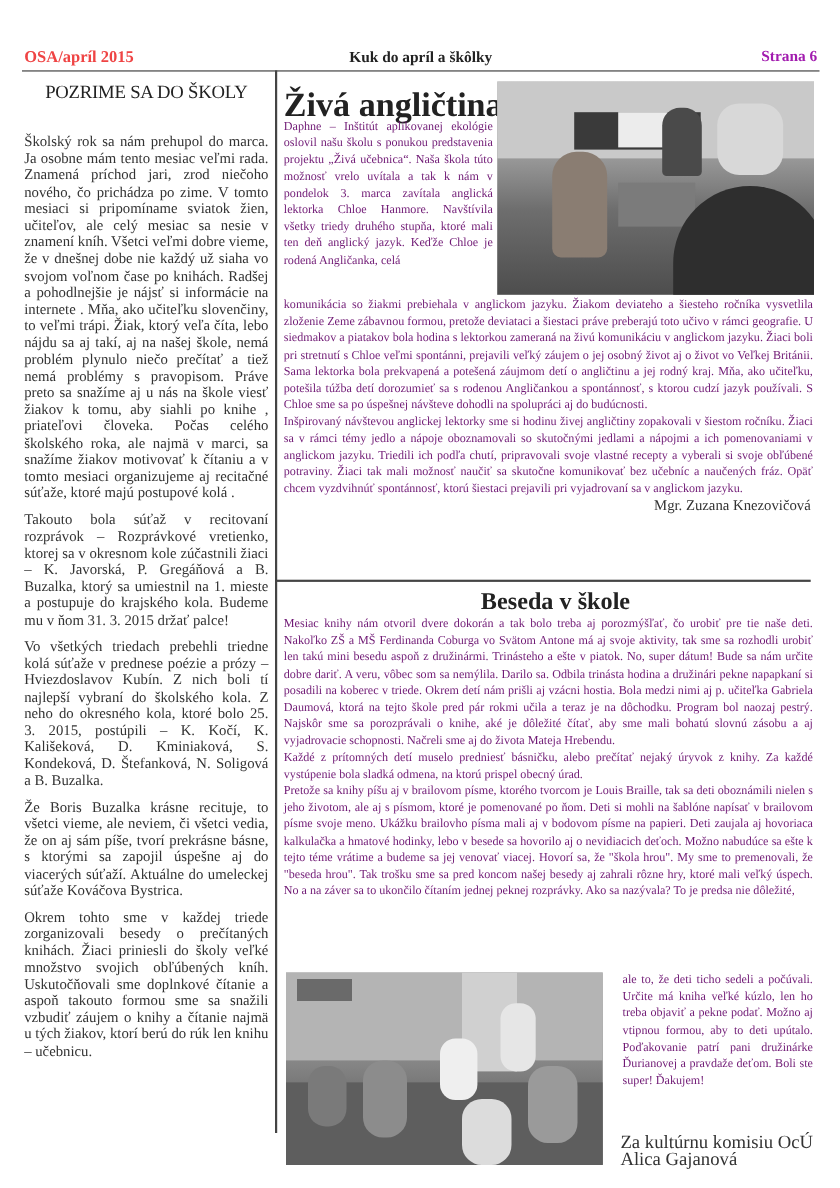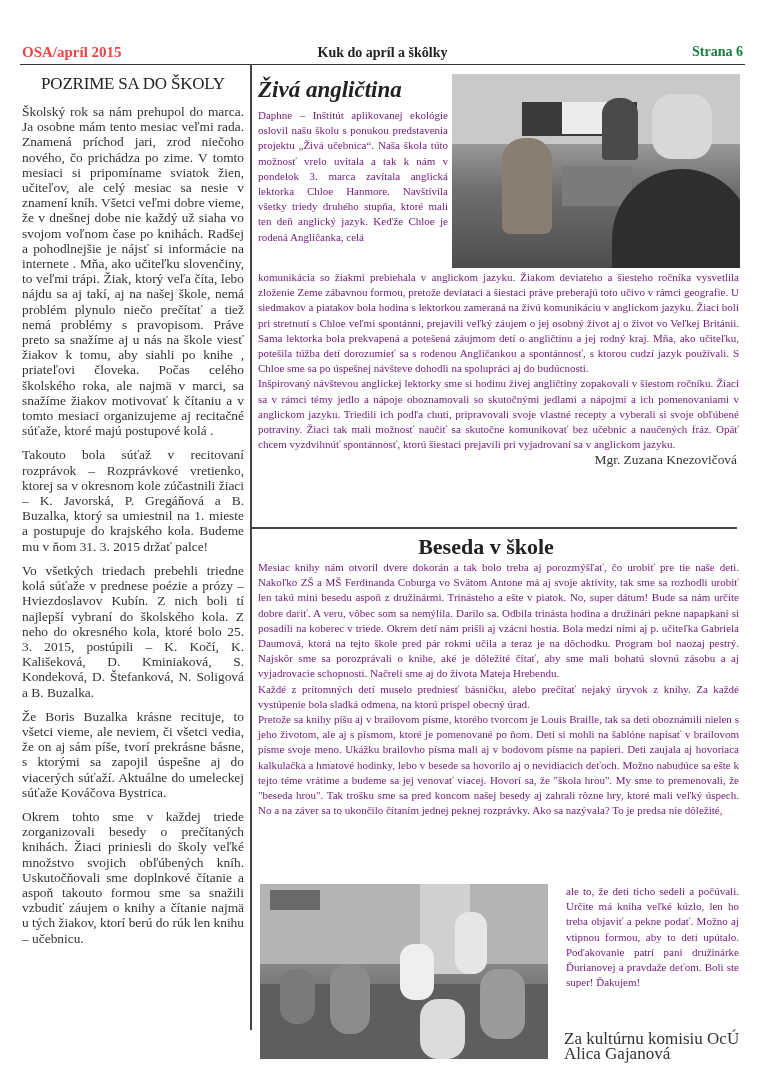--- a/index.html
+++ b/index.html
@@ -2,41 +2,41 @@
 <html><head>
 <meta charset="utf-8">
 <style>
   html, body { margin: 0; padding: 0; background: #ffffff; }
   body { width: 764px; height: 1080px; position: relative; overflow: hidden;
          font-family: "Liberation Serif", "DejaVu Serif", serif; color: #2a2a2a; }
   .abs { position: absolute; }
   .header { left: 20px; top: 42px; width: 725px; height: 22px; border-bottom: 1.5px solid #333; }
   .hdr-left { position: absolute; left: 2px; top: 2px; font-size: 15px; font-weight: bold; color: #ef4444; }
   .hdr-center { position: absolute; left: 0; right: 0; top: 3px; text-align: center; font-size: 14px; font-weight: bold; color: #222; }
-  .hdr-right { position: absolute; right: 2px; top: 2px; font-size: 14px; font-weight: bold; color: #15803d; }
+  .hdr-right { position: absolute; right: 2px; top: 2px; font-size: 14px; font-weight: bold; color: #a21caf; }
   .vdivider { left: 250px; top: 64px; width: 1.5px; height: 966px; background: #444; }
   .hdivider { left: 251px; top: 527px; width: 486px; height: 1.5px; background: #444; }
 
   .left-col { left: 22px; top: 74px; width: 222px; }
-  .left-title { font-size: 17px; text-align: center; color: #222; margin-bottom: 10px; letter-spacing: -0.2px; }
+  .left-title { font-size: 17px; text-align: center; color: #222; margin-bottom: 27px; letter-spacing: -0.2px; }
   .para { font-size: 13.4px; line-height: 15.2px; text-align: justify; margin: 0 0 9px 0; color: #333; }
   .sig { font-size: 13.4px; text-align: right; color: #333; margin-top: 4px; }
 
-  .art1-title { left: 258px; top: 77px; font-size: 23px; font-weight: bold; color: #222; font-style: italic; }
+  .art1-title { left: 258px; top: 77px; font-size: 31px; font-weight: bold; color: #222; }
   .art1-body1 { left: 258px; top: 108px; width: 190px; }
   .art1-body2 { left: 258px; top: 270px; width: 481px; }
   .wide { font-size: 11px; line-height: 15.2px; text-align: justify; margin: 0; color: #701a75; }
 
   .photo1 { left: 452px; top: 74px; width: 288px; height: 194px; overflow: hidden;
             background: linear-gradient(180deg,#bcbcbc 0%,#9a9a9a 35%,#6e6e6e 60%,#4d4d4d 100%); }
   .photo2 { left: 260px; top: 884px; width: 288px; height: 175px; overflow: hidden;
             background: linear-gradient(180deg,#a8a8a8 0%,#8e8e8e 40%,#6a6a6a 70%,#555 100%); }
   .ph { position: absolute; }
 
-  .art2-title { left: 243px; top: 534px; width: 486px; text-align: center; font-size: 22px; font-weight: bold; color: #222; }
+  .art2-title { left: 262px; top: 534px; width: 486px; text-align: center; font-size: 22px; font-weight: bold; color: #222; }
   .art2-body1 { left: 258px; top: 560px; width: 481px; }
   .art2-body2 { left: 566px; top: 884px; width: 173px; }
   .art2-sig { left: 564px; top: 1031px; width: 180px; text-align: left; font-size: 17px; line-height: 15px; color: #333; }
 </style>
 </head>
 <body>
 
 <div class="abs header">
   <span class="hdr-left">OSA/apríl 2015</span>
   <span class="hdr-center">Kuk do apríl a škôlky</span>

